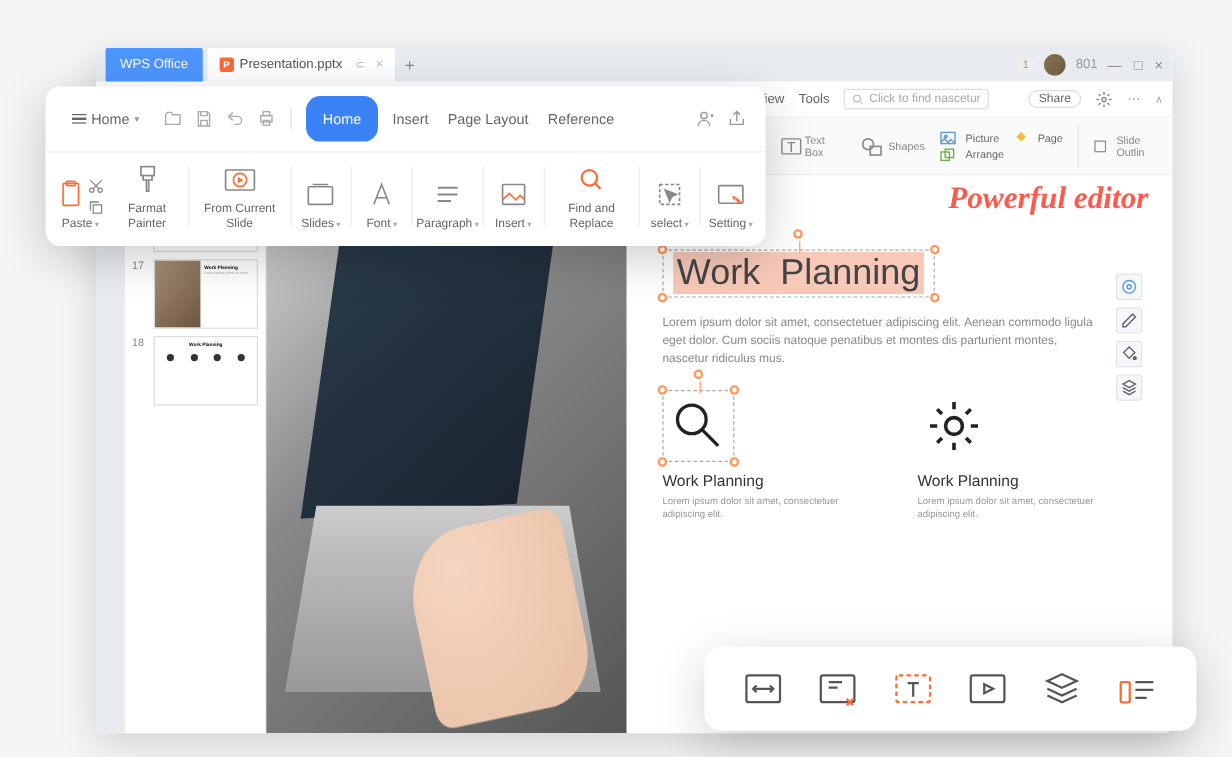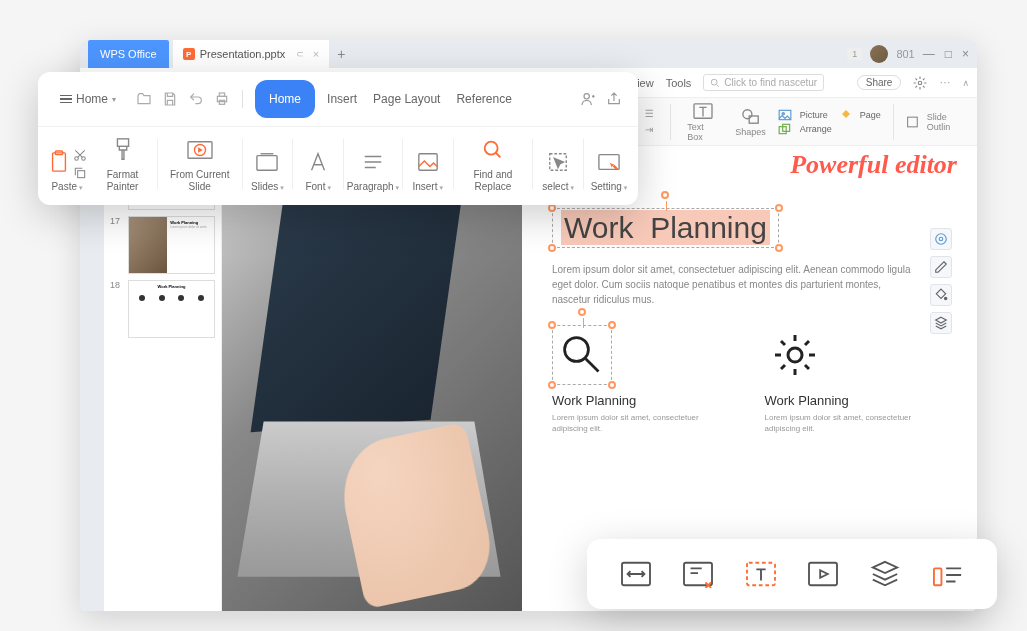--- a/index.html
+++ b/index.html
@@ -19,21 +19,21 @@
 .avatar { width: 18px; height: 18px; border-radius: 50%; background: linear-gradient(135deg, #8b7355, #6b5a40); }
 
 
 .menubar-back { height: 30px; background: #fff; border-bottom: 1px solid #eee; display: flex; align-items: center; padding: 0 8px; gap: 12px; font-size: 11px; color: #666; }
 .menubar-back .spacer { flex: 1; }
 .menubar-back .search-box { border: 1px solid #ddd; border-radius: 3px; padding: 2px 6px; font-size: 10px; color: #aaa; display: flex; align-items: center; gap: 4px; }
 .share-btn { border: 1px solid #ddd; border-radius: 10px; padding: 1px 8px; font-size: 10px; }
 
 
 .ribbon-back { height: 48px; background: #fafafa; border-bottom: 1px solid #eee; display: flex; align-items: center; padding: 0 8px; gap: 8px; font-size: 10px; color: #666; }
-.ribbon-back .grp { display: flex; flex-direction: column; align-items: center; gap: 2px; padding: 0 4px; }
+.ribbon-back .grp { display: flex; flex-direction: row; align-items: center; gap: 2px; padding: 0 4px; }
 .ribbon-back .ico { width: 18px; height: 14px; display: flex; align-items: center; justify-content: center; opacity: 0.6; }
 .ribbon-back .row { display: flex; gap: 8px; align-items: center; }
 .ribbon-back .mini { font-size: 9px; color: #888; }
 
 
 .canvas-area { position: absolute; left: 0; right: 0; top: 106px; bottom: 0; display: flex; background: #f0f2f5; }
 .thumb-rail { width: 24px; background: #e8ecf0; }
 .slide-thumbs { width: 118px; background: #fff; border-right: 1px solid #eee; overflow: hidden; }
 .thumb { margin: 6px; display: flex; gap: 4px; }
 .thumb .num { font-size: 9px; color: #888; width: 14px; }

